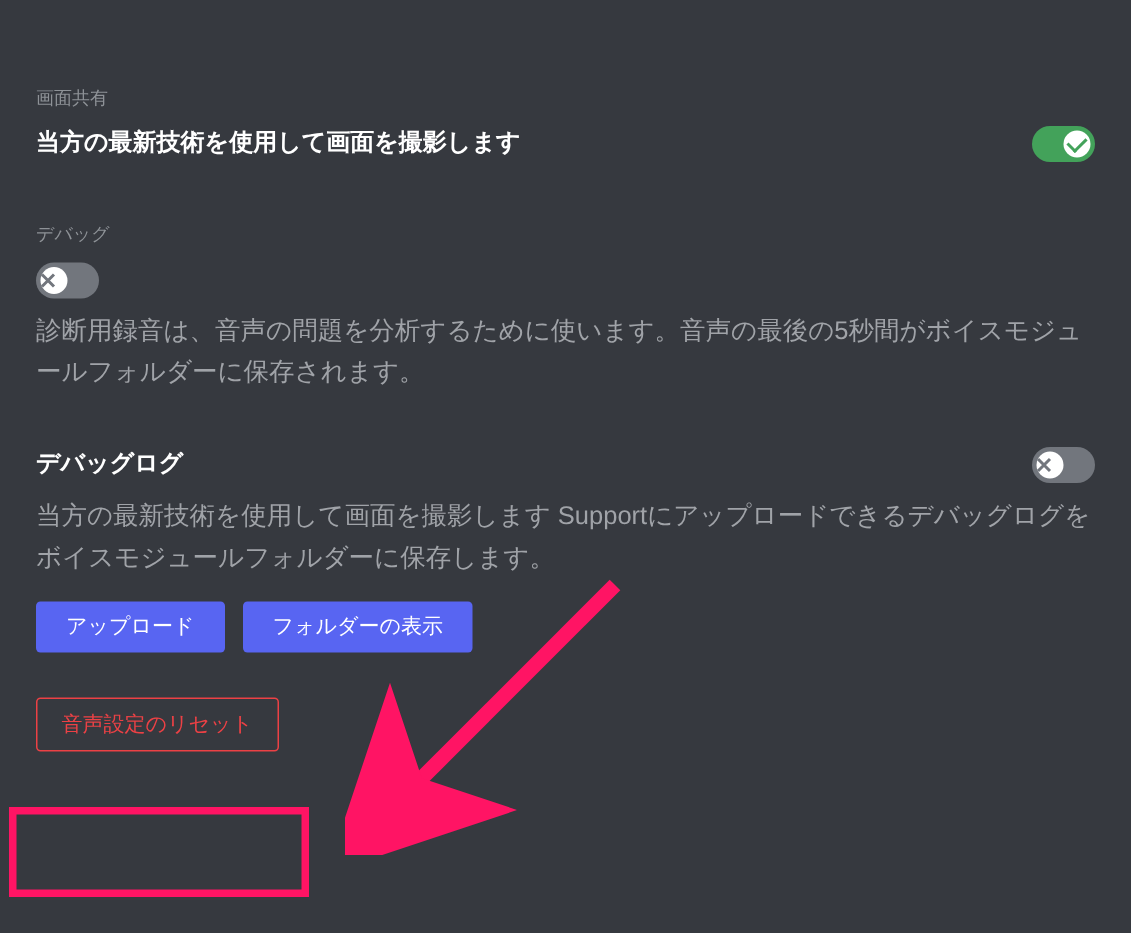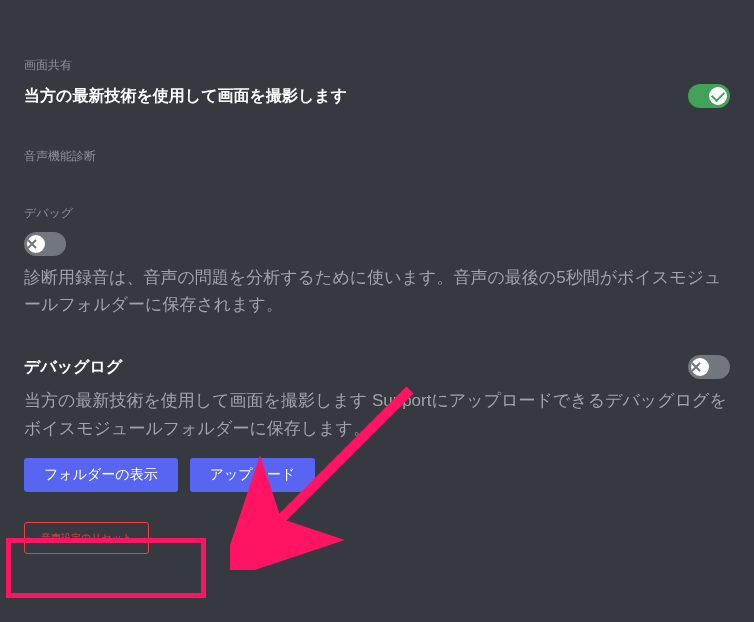--- a/index.html
+++ b/index.html
@@ -108,21 +108,21 @@
       font-size: 14px;
       border-radius: 3px;
       cursor: pointer;
       min-width: 120px;
     }
     .btn-danger-outline {
       background: transparent;
       color: #ec4145;
       border: 1px solid #ec4145;
       padding: 8px 16px;
-      font-size: 10px;
+      font-size: 14px;
       border-radius: 3px;
       cursor: pointer;
     }
     .highlight-box {
       position: absolute;
       border: 5px solid #ff1464;
       pointer-events: none;
     }
     .arrow-svg {
       position: absolute;
@@ -136,21 +136,20 @@
   <div class="section-header">画面共有</div>
   <div class="row">
     <div class="title">当方の最新技術を使用して画面を撮影します</div>
     <div class="toggle on">
       <div class="toggle-knob"></div>
     </div>
   </div>
 </div>
 
 <div class="section">
-  <div class="section-header">音声機能診断</div>
 </div>
 
 <div class="section" style="margin-bottom:30px;">
   <div class="section-header">デバッグ</div>
   <div class="row">
     <div class="toggle off">
       <div class="toggle-knob">
         <svg viewBox="0 0 10 10">
             <path d="M1 1 L9 9 M9 1 L1 9" stroke="#72767d" stroke-width="2" fill="none"></path>
           </svg>
@@ -166,22 +165,22 @@
     <div class="toggle off">
       <div class="toggle-knob">
         <svg viewBox="0 0 10 10">
             <path d="M1 1 L9 9 M9 1 L1 9" stroke="#72767d" stroke-width="2" fill="none"></path>
           </svg>
       </div>
     </div>
   </div>
   <div class="description">当方の最新技術を使用して画面を撮影します Supportにアップロードできるデバッグログをボイスモジュールフォルダーに保存します。</div>
   <div class="buttons">
+    <button class="btn-primary">アップロード</button>
     <button class="btn-primary">フォルダーの表示</button>
-    <button class="btn-primary">アップロード</button>
   </div>
 </div>
 
 <div style="margin-top:30px;">
   <button class="btn-danger-outline">音声設定のリセット</button>
 </div>
 
 <div class="highlight-box" style="left:6px; top:538px; width:200px; height:60px;"></div>
 
 <svg class="arrow-svg" style="left:230px; top:370px; width:200px; height:200px;">

